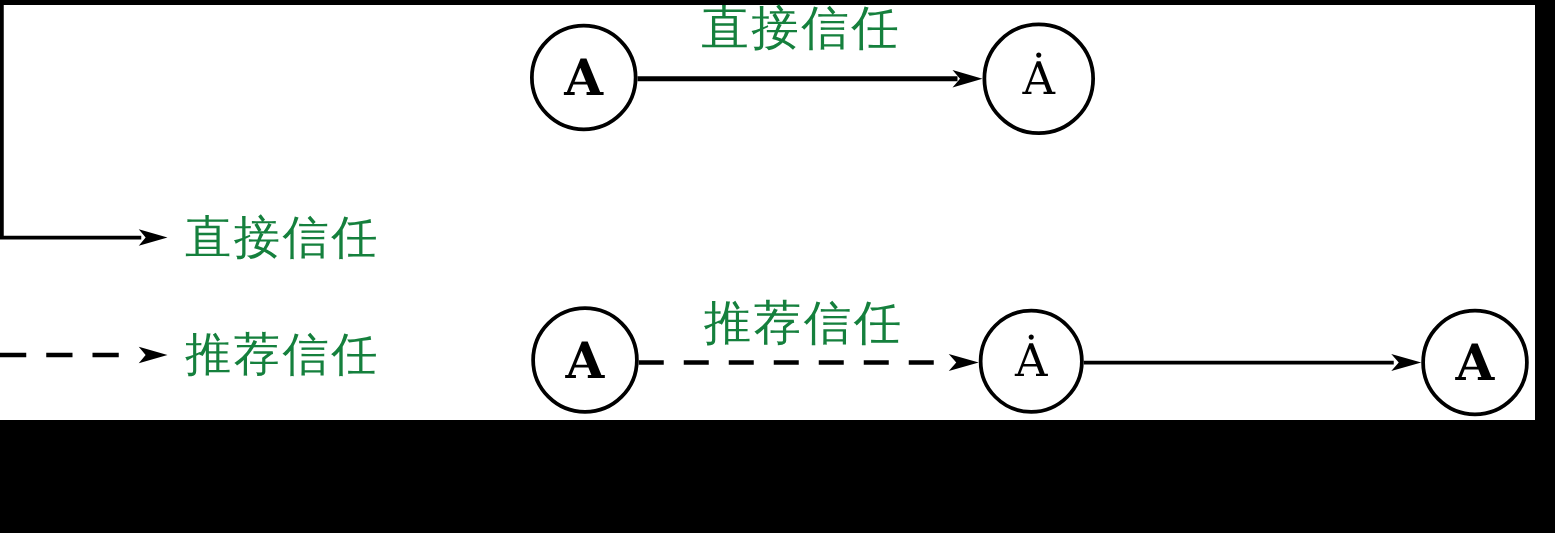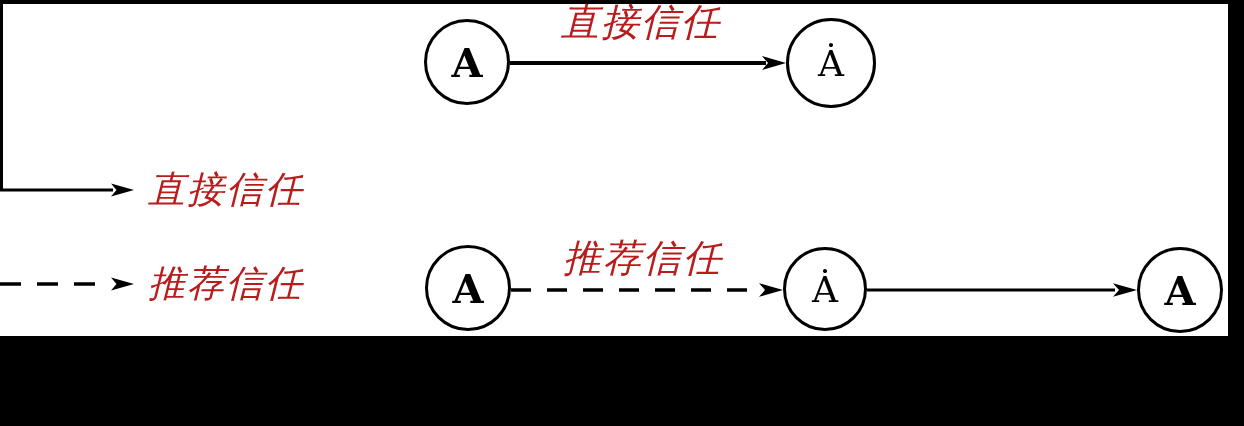--- a/index.html
+++ b/index.html
@@ -42,27 +42,26 @@
   .node-light  { font-weight: 400; font-size: 36px; }
 
   
   .edge { position: absolute; overflow: visible; }
   .edge line    { stroke: #000000; }
   .edge polygon { fill: #000000; stroke: none; }
 
   
   .cjk-label {
     position: absolute;
-    color: #b91c1c;
+    color: #15803d;
     font-family: "DejaVu Serif", "Liberation Serif", serif;
     font-size: 38px;
     letter-spacing: 2px;
     white-space: nowrap;
     text-align: center;
-    font-style: italic;
   }
   .legend-label {
     font-size: 37px;
     line-height: 38px;
     text-align: left;
   }
   .row-label { width: 170px; line-height: 40px; }
 </style>
 </head>
 <body>

